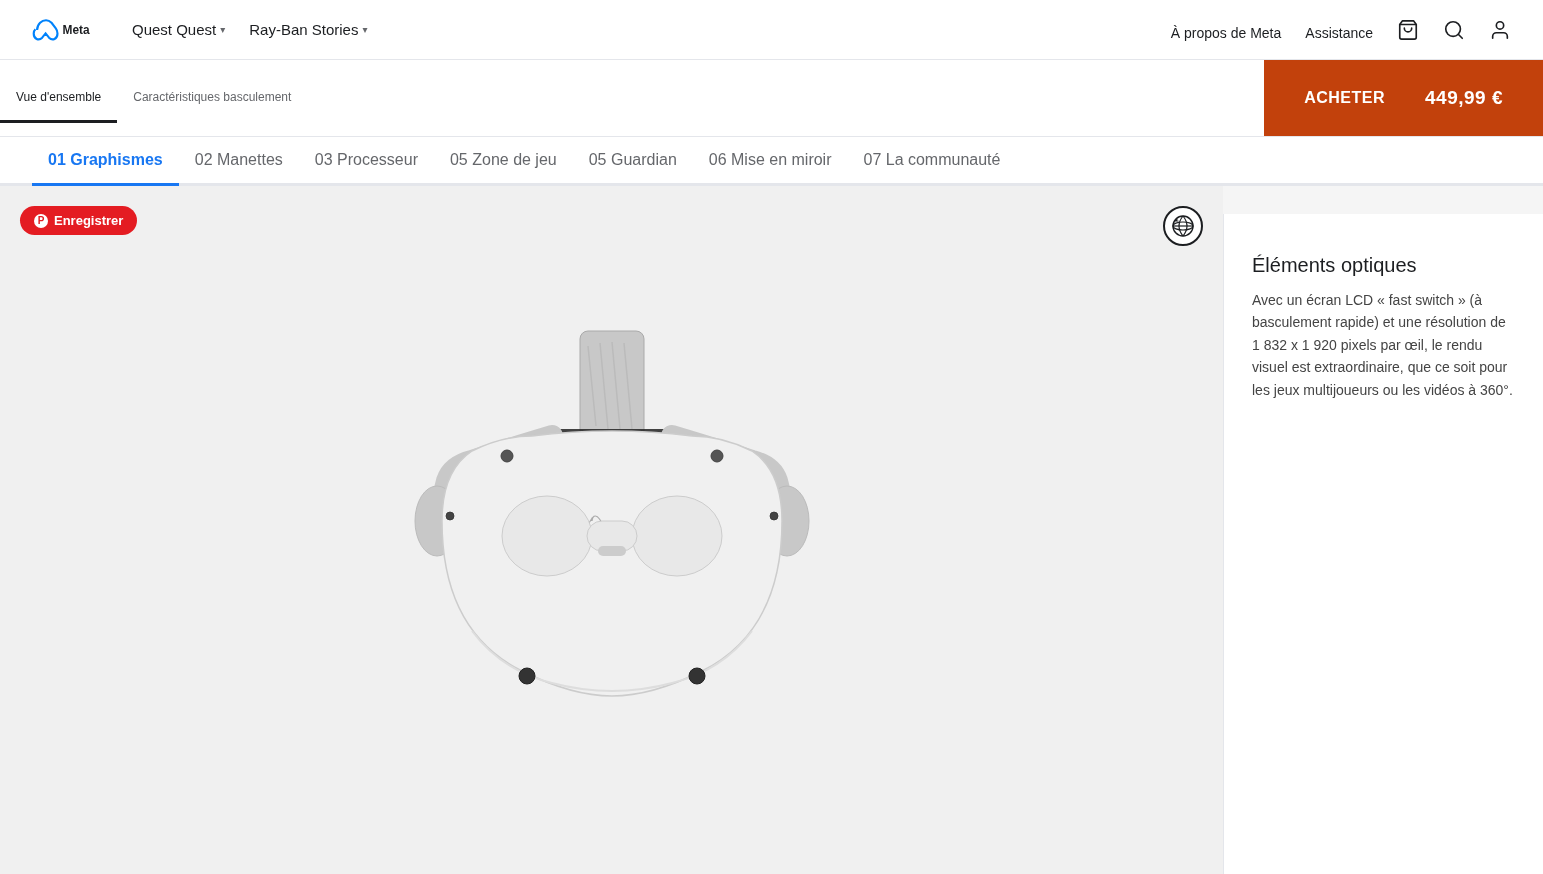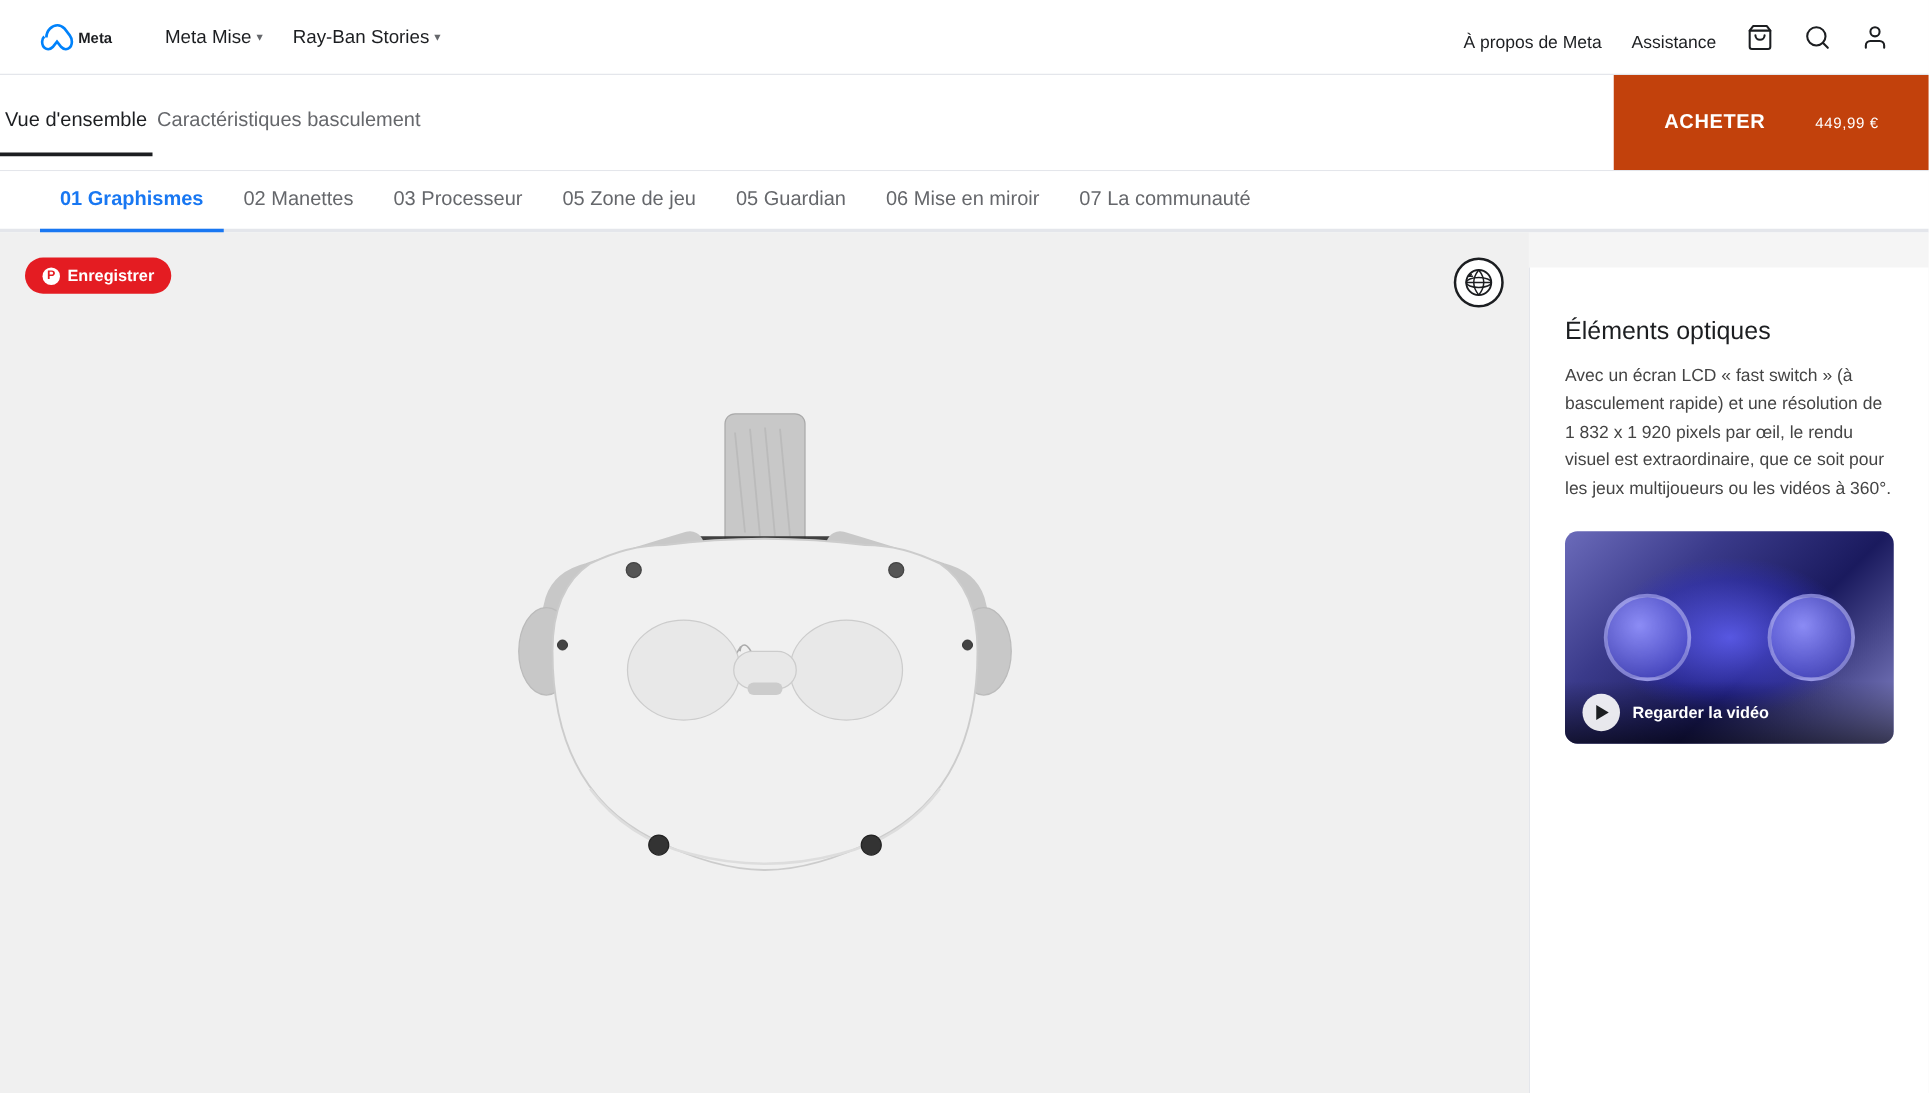--- a/index.html
+++ b/index.html
@@ -32,22 +32,22 @@
     
     .sub-nav {
       display: flex;
       align-items: center;
       justify-content: space-between;
       border-bottom: 1px solid #e4e6eb;
       background: #fff;
     }
     .sub-nav-tabs { display: flex; align-items: center; }
     .sub-nav-tab {
-      padding: 16px 4px;
-      font-size: 16px;
+      padding: 16px 16px;
+      font-size: 12px;
       cursor: pointer;
       color: #65676b;
       border-bottom: 3px solid transparent;
       white-space: nowrap;
       text-align: center;
     }
     .sub-nav-tab.active {
       color: #1c1e21;
       border-bottom: 3px solid #1c1e21;
       font-weight: 500;
@@ -62,21 +62,21 @@
       font-weight: 700;
       cursor: pointer;
       display: flex;
       align-items: center;
       gap: 40px;
       letter-spacing: 0.5px;
       white-space: nowrap;
       min-width: 220px;
       justify-content: center;
     }
-    .buy-price { font-size: 12px; font-weight: 400; }
+    .buy-price { font-size: 19px; font-weight: 700; }
 
     
     .section-tabs {
       display: flex;
       align-items: center;
       border-bottom: 3px solid #e4e6eb;
       background: #fff;
       padding: 0 32px;
     }
     .section-tab {
@@ -271,21 +271,21 @@
 <nav class="top-nav">
   <div class="top-nav-left">
     <div class="meta-logo">
       <svg viewBox="0 0 80 28" fill="none" xmlns="http://www.w3.org/2000/svg">
         <path d="M6 14C6 10.5 7.5 7.5 9.5 5.5C11.5 3.5 14 2.5 16.5 2.5C19 2.5 21 3.5 23 5.5L28 12C29.5 14 30 16 30 18C30 21 28.5 23.5 26.5 24.5C24.5 25.5 22 25 20 23L16 18L12 23C10 25 7.5 25.5 5.5 24.5C3.5 23.5 2 21 2 18C2 16 2.5 14.5 4 13" stroke="#0082fb" stroke-width="2.5" fill="none"></path>
         <text x="36" y="19" font-size="14" font-weight="600" fill="#1c1e21" font-family="Arial">Meta</text>
       </svg>
     </div>
     <div class="nav-links">
       <a class="nav-link-item">
-        <span>Meta Mise</span>
+        <span>Quest Quest</span>
         <span class="chevron-icon">▾</span>
       </a>
       <a class="nav-link-item">
         <span>Ray-Ban Stories</span>
         <span class="chevron-icon">▾</span>
       </a>
     </div>
   </div>
   <div class="top-nav-right">
     <a class="nav-text-link">À propos de Meta</a>
@@ -403,26 +403,15 @@
       </svg>
     </div>
   </div>
 
   <div class="right-panel">
     <div>
       <h2 class="optical-title">Éléments optiques</h2>
       <p class="optical-desc">Avec un écran LCD « fast switch » (à basculement rapide) et une résolution de 1 832 x 1 920 pixels par œil, le rendu visuel est extraordinaire, que ce soit pour les jeux multijoueurs ou les vidéos à 360°.</p>
     </div>
 
-    <div class="video-thumbnail">
-      <div class="video-inner-glow"></div>
-      <div class="video-lens-left"></div>
-      <div class="video-lens-right"></div>
-      <div class="play-overlay">
-        <div class="play-btn">
-          <div class="play-triangle"></div>
-        </div>
-        <span class="video-label">Regarder la vidéo</span>
-      </div>
-    </div>
   </div>
 
 </div>
 
 </body></html>

